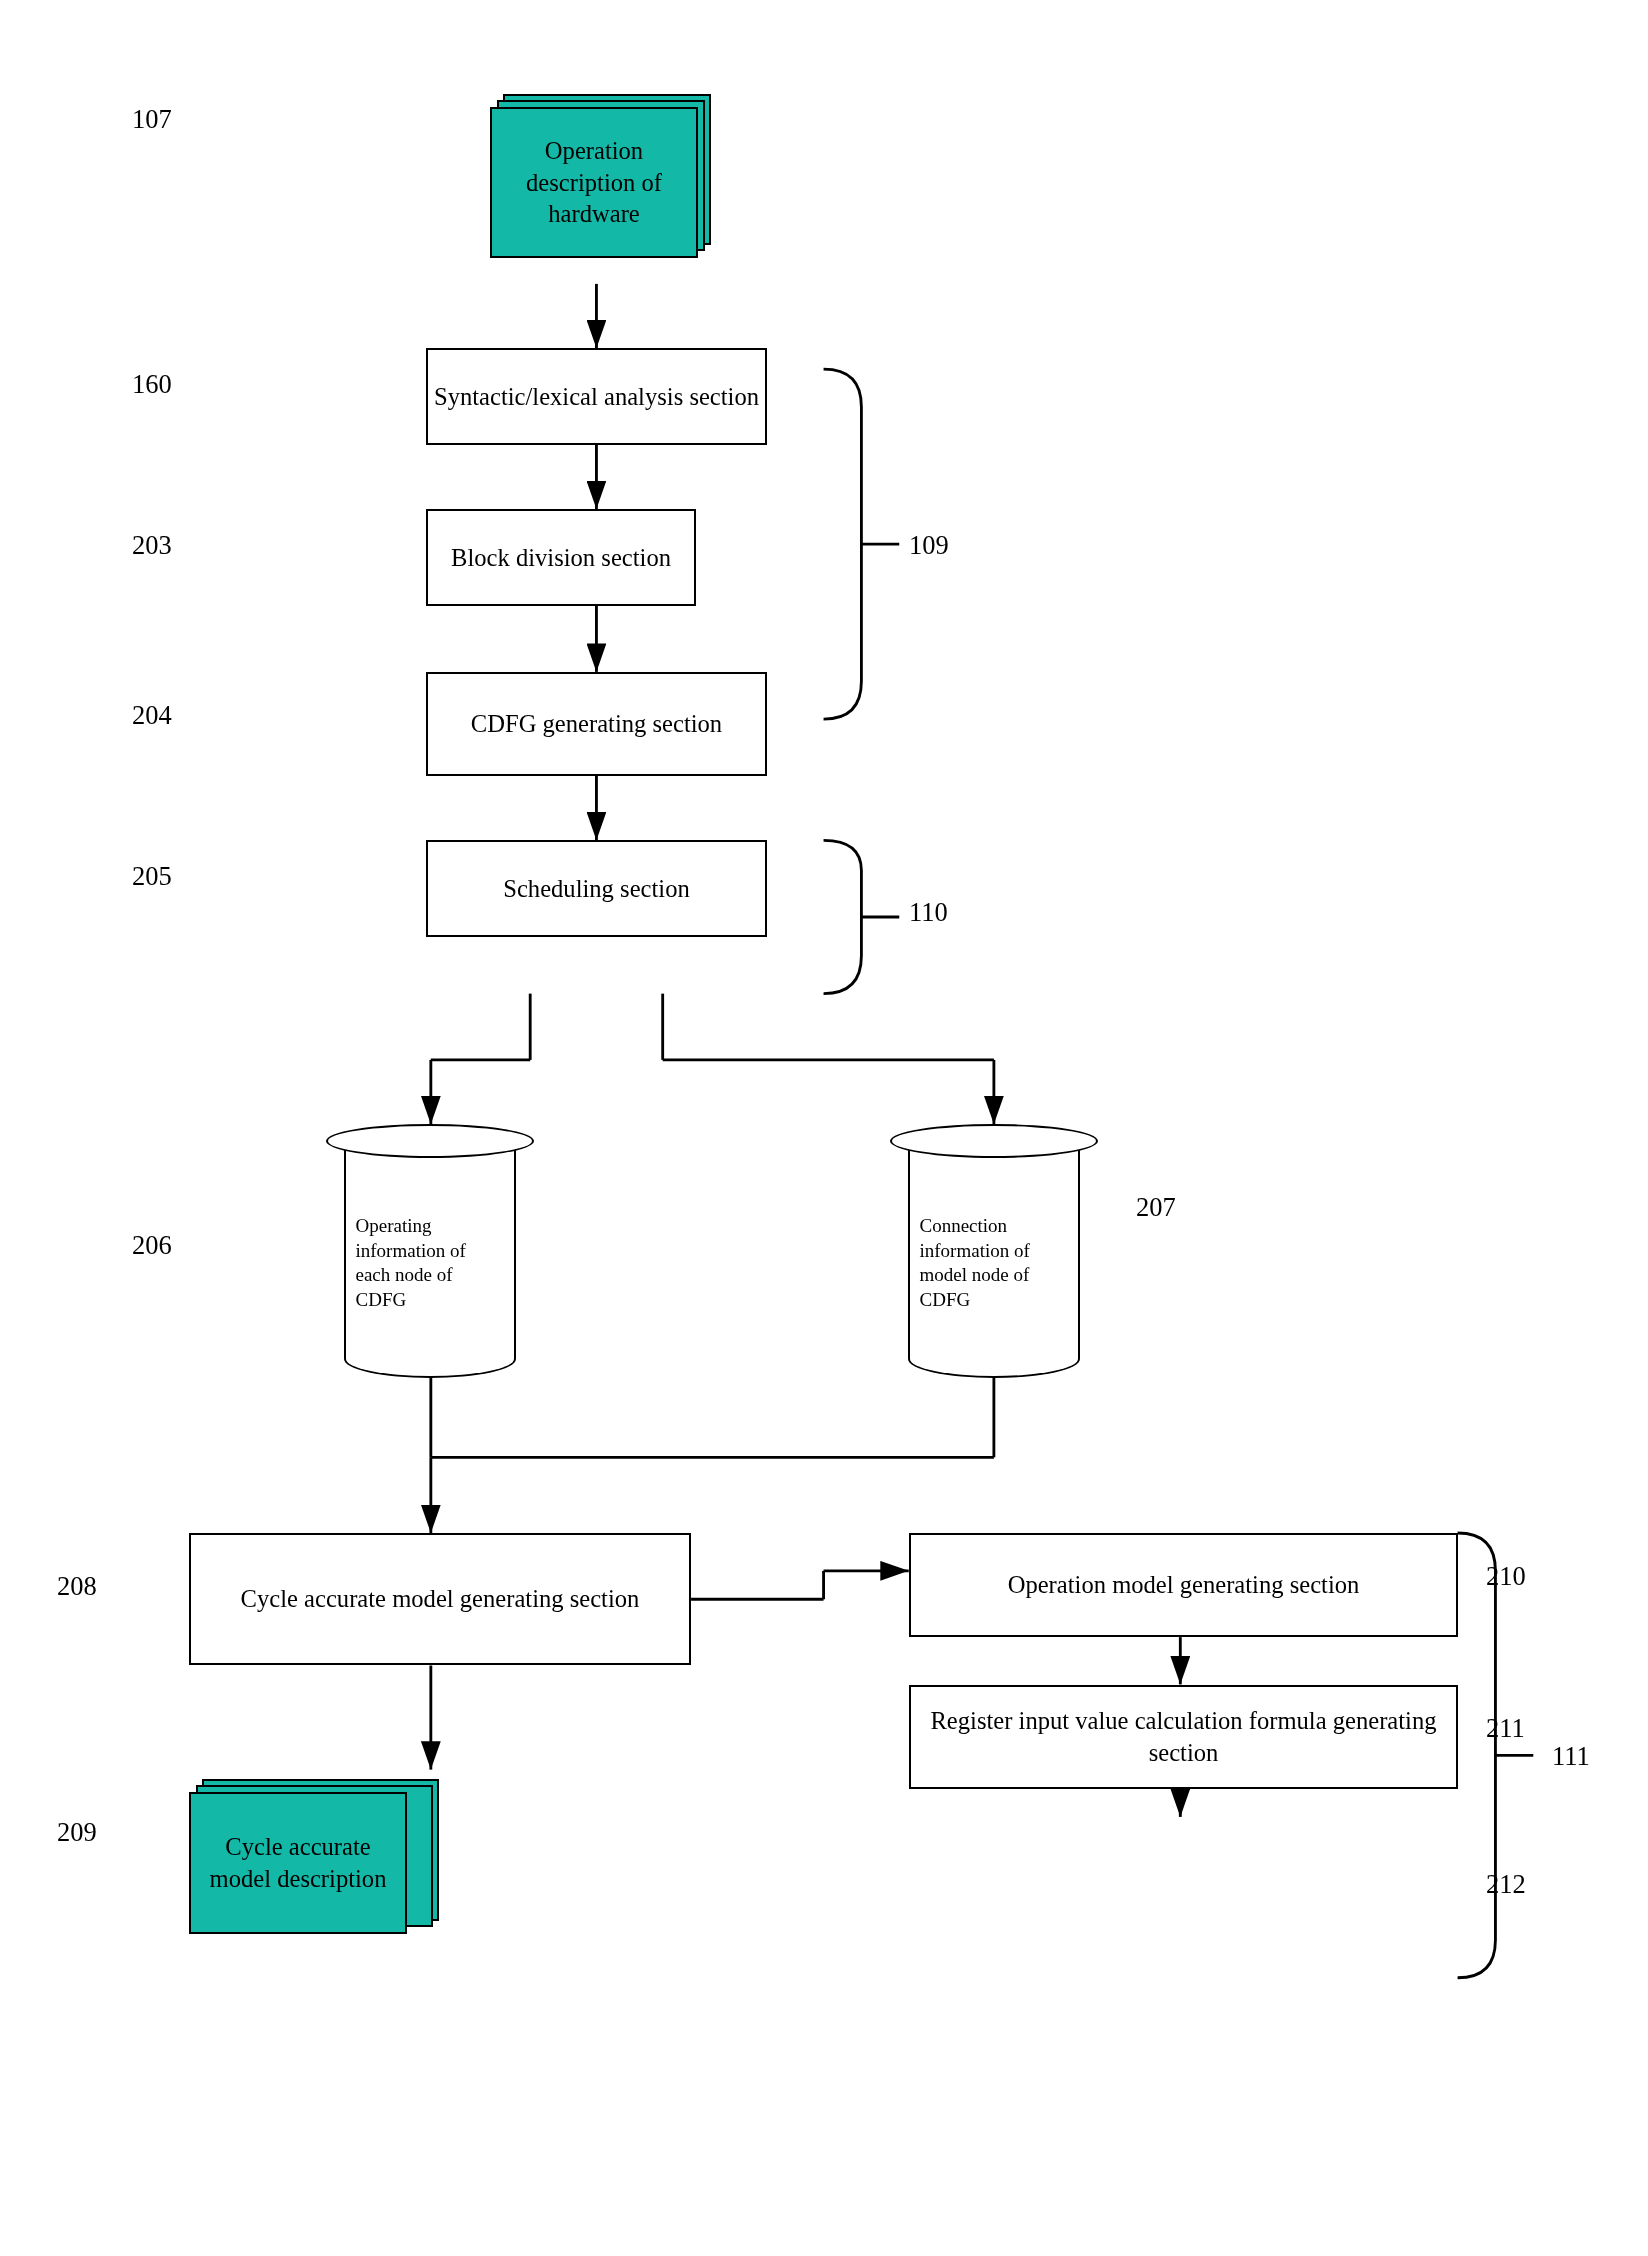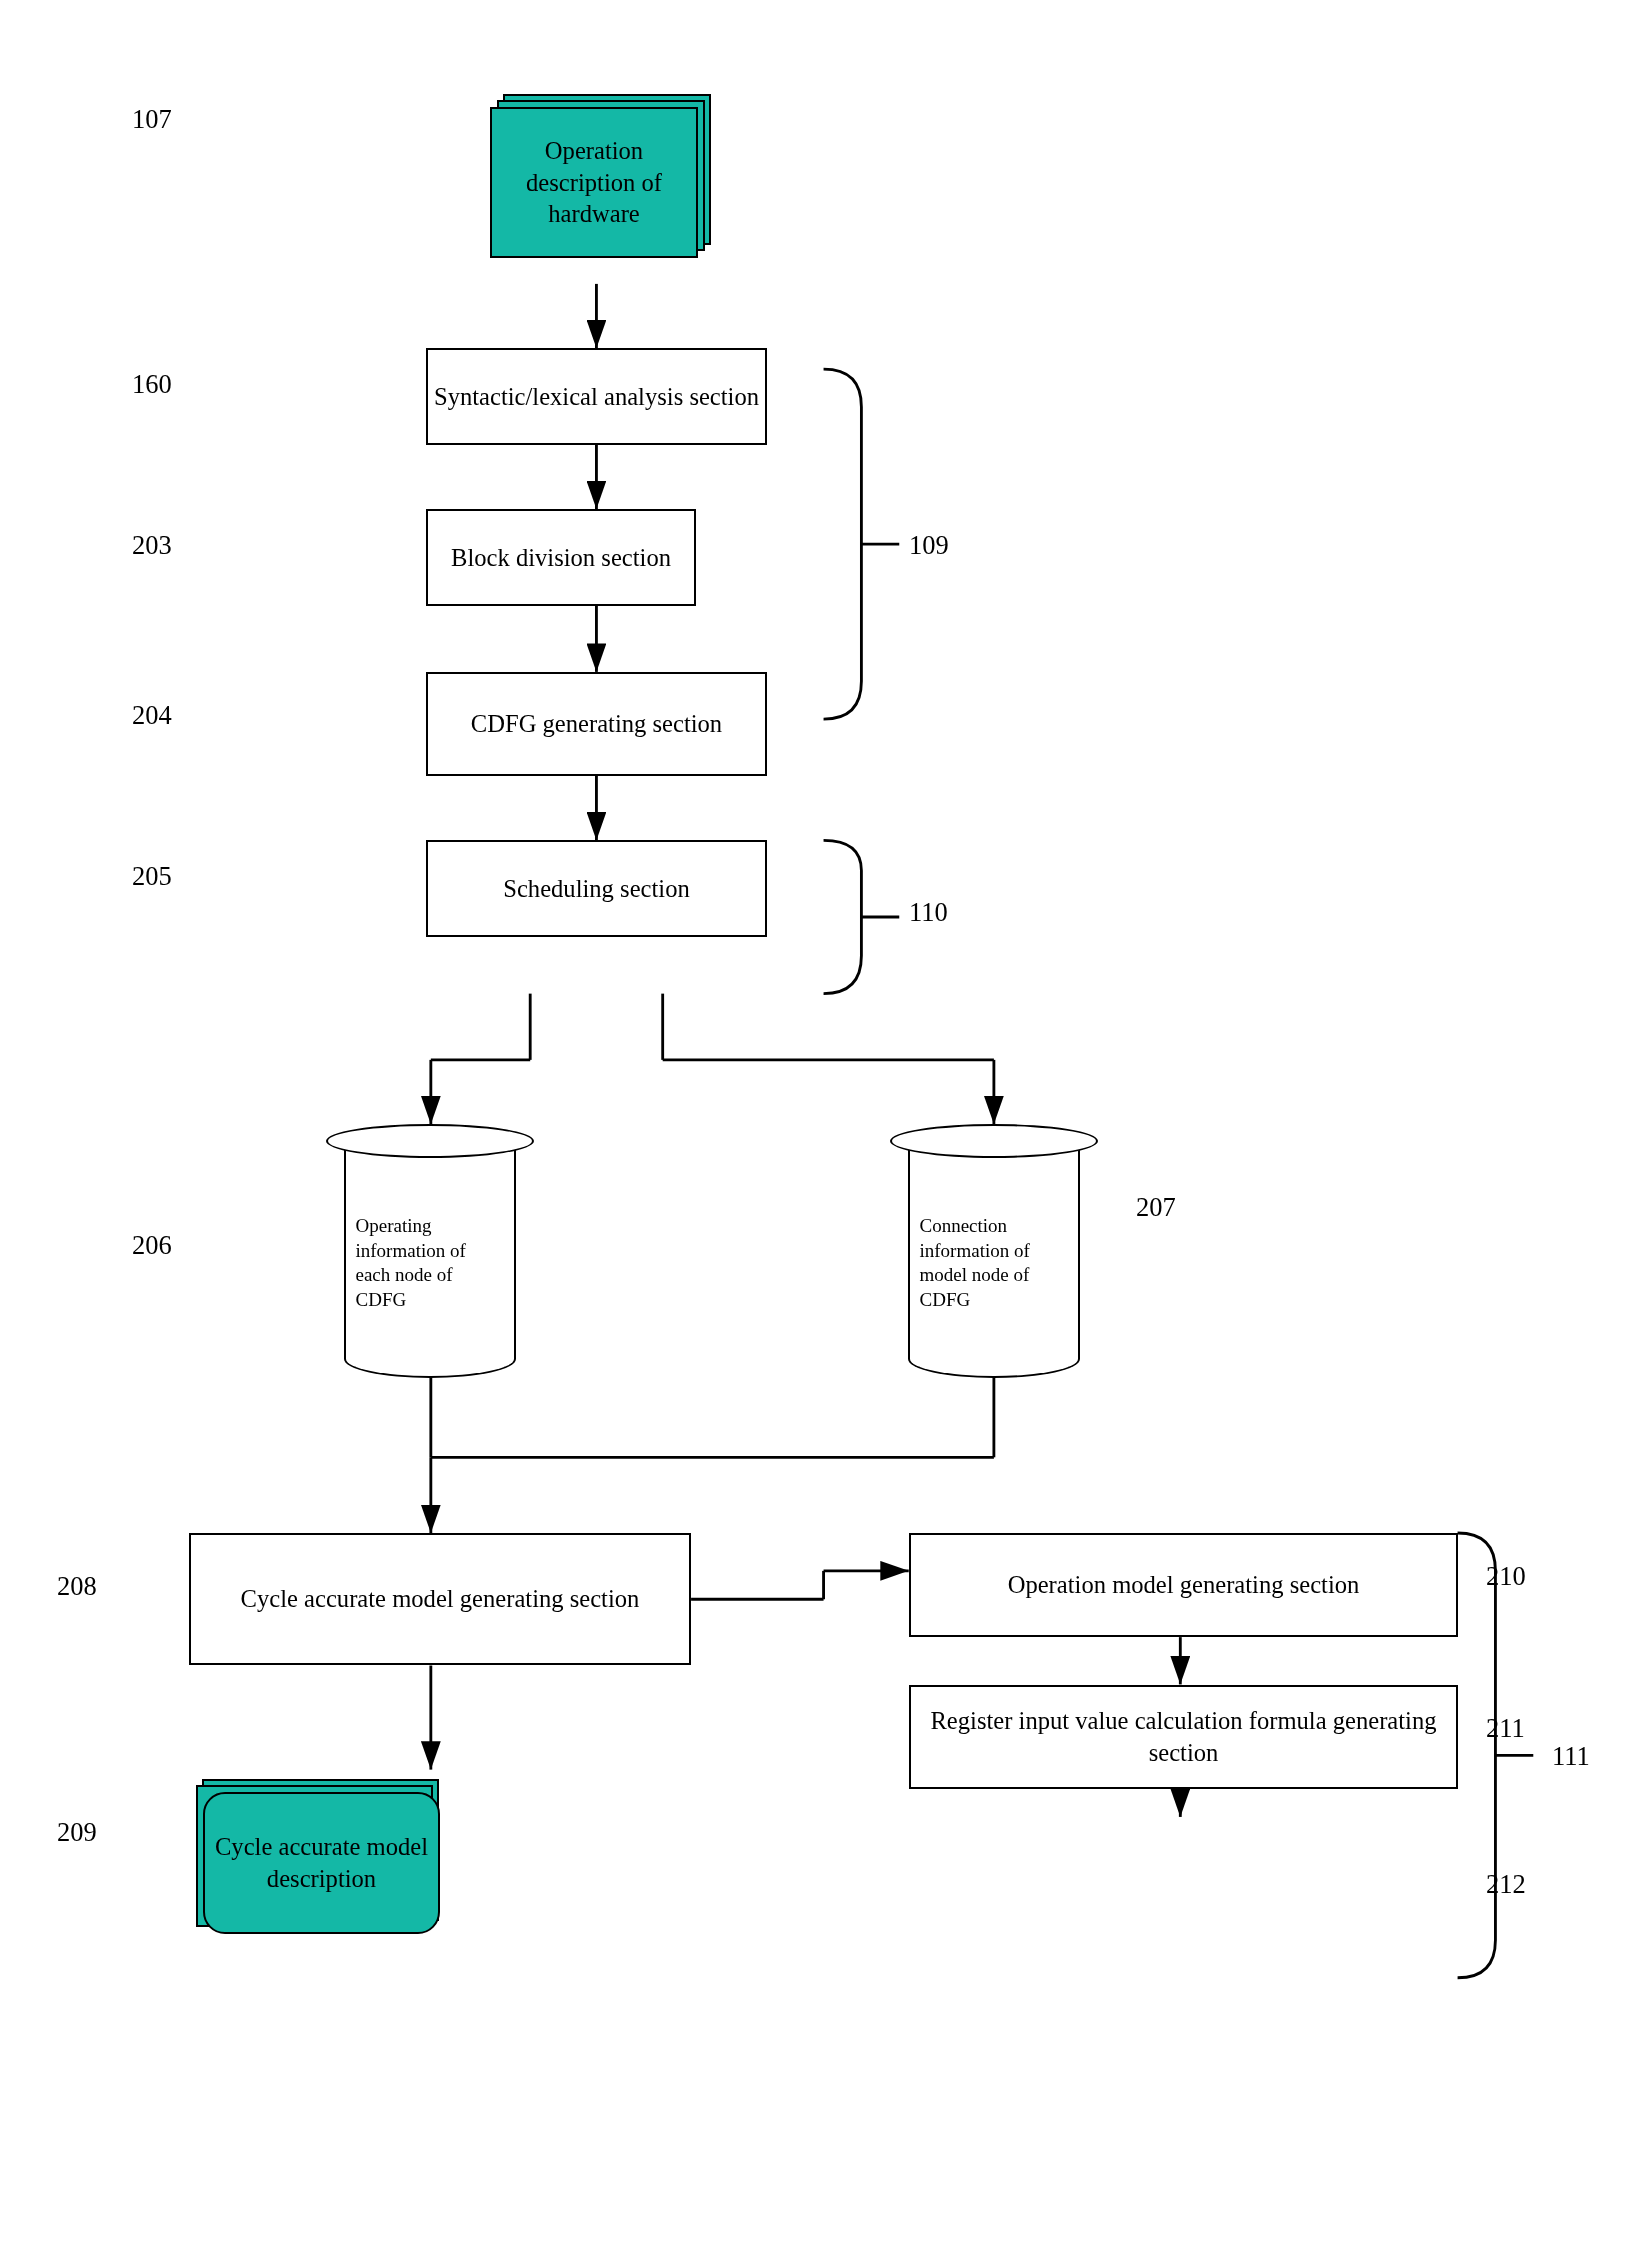--- a/index.html
+++ b/index.html
@@ -118,24 +118,23 @@
       height: 142px;
     }
     .stacked-doc2 .page-back1 {
       top: -6.6px;
       left: 6.6px;
       width: 237px;
       height: 142px;
     }
     .stacked-doc2 .page-front {
       top: 0;
-      left: 14px;
-      width: 237px;
+      left: 0;
+      width: 218px;
       height: 142px;
-      border-radius: 22px;
     }
 
     
     .arrows-svg {
       position: absolute;
       top: 0;
       left: 0;
       width: 1649px;
       height: 2256px;
       pointer-events: none;

